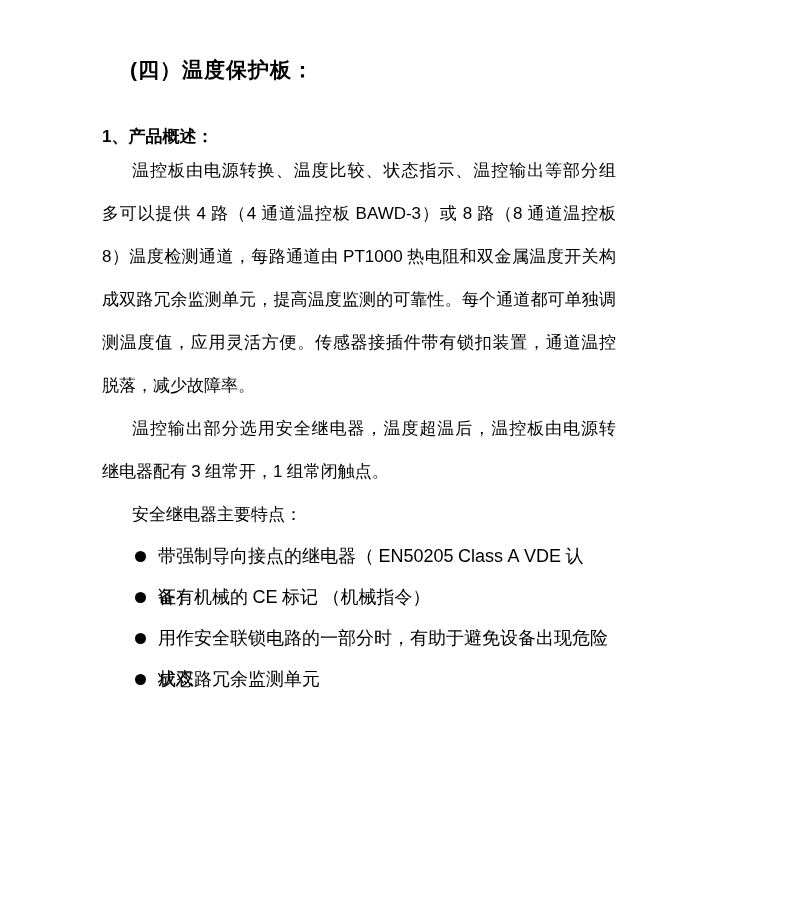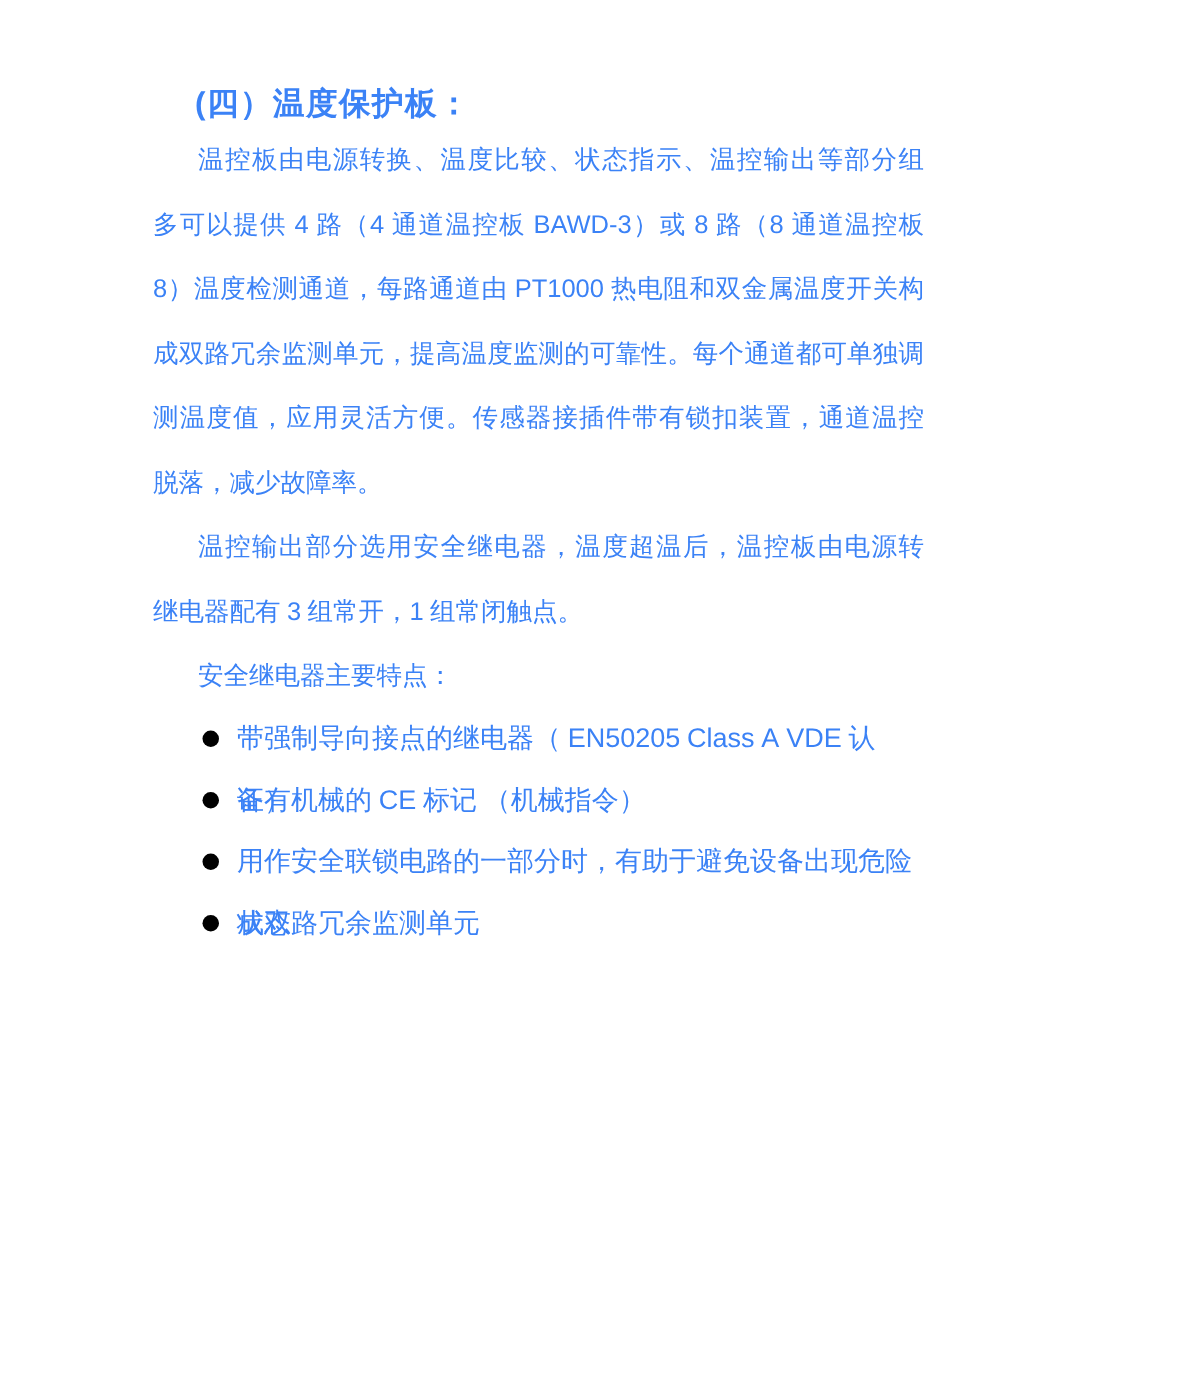--- a/index.html
+++ b/index.html
@@ -1,20 +1,20 @@
 <!DOCTYPE html>
 <html><head>
 <meta charset="utf-8">
 <style>
   html, body { margin: 0; padding: 0; }
   .page {
     width: 714px;
     height: 917px;
     background: #ffffff;
-    color: #3b82f6;
+    color: #000000;
     position: relative;
     overflow: hidden;
     font-family: "Liberation Serif", "DejaVu Serif", serif;
   }
   .content {
     padding: 0 98px 0 102px;
   }
   .doc-title {
     margin: 55px 0 0 28px;
     font-family: "Liberation Sans", "DejaVu Sans", sans-serif;
@@ -68,20 +68,21 @@
   }
 </style>
 </head>
 <body>
 
 <div class="page">
   <div class="content">
 
     <h1 class="doc-title">(四）温度保护板：</h1>
 
+    <h2 class="section-heading">1、产品概述：</h2>
 
 
     <div class="para">
       <div class="line mixed">温控板由电源转换、温度比较、状态指示、温控输出等部分组成，最</div>
       <div class="line mixed">多可以提供 <span class="lat">4</span> 路（<span class="lat">4</span> 通道温控板 <span class="lat">BAWD-3</span>）或 <span class="lat">8</span> 路（<span class="lat">8</span> 通道温控板 <span class="lat">BAWD-</span></div>
       <div class="line mixed"><span class="lat">8</span>）温度检测通道，每路通道由 <span class="lat">PT1000</span> 热电阻和双金属温度开关构成，组</div>
       <div class="line mixed">成双路冗余监测单元，提高温度监测的可靠性。每个通道都可单独调节监</div>
       <div class="line mixed">测温度值，应用灵活方便。传感器接插件带有锁扣装置，通道温控板，不易</div>
       <div class="line mixed">脱落，减少故障率。</div>
     </div>

